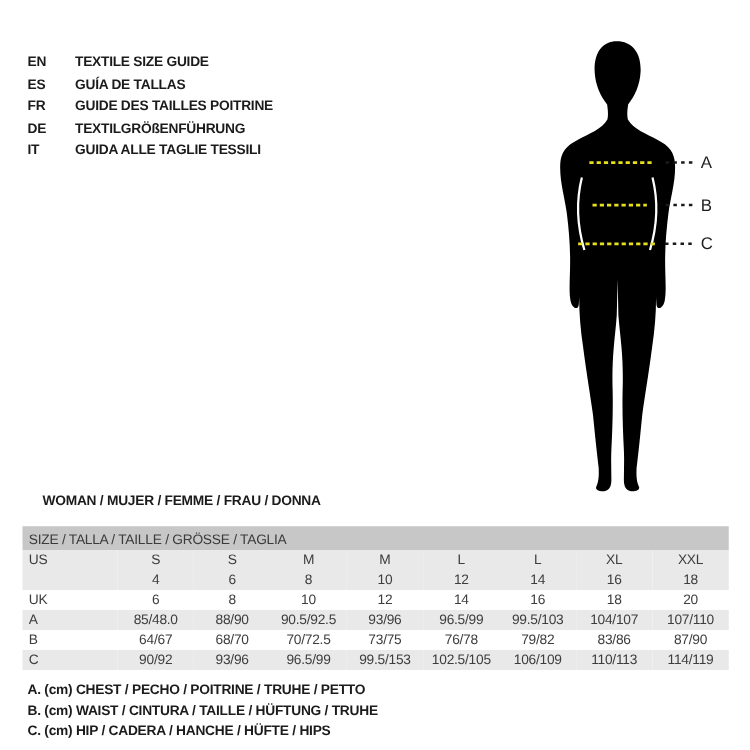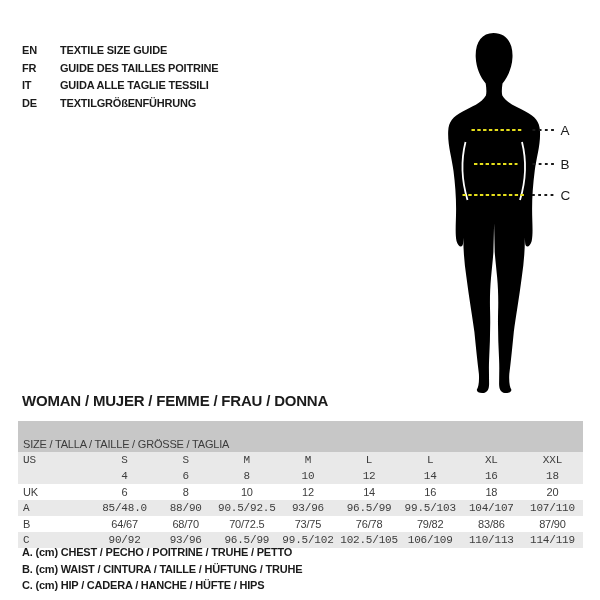--- a/index.html
+++ b/index.html
@@ -22,42 +22,42 @@
   .lang-row { display: flex; line-height: 17.6px; }
   .lang-code { width: 38px; flex: 0 0 38px; }
 
   
   .figure-wrap { position: absolute; left: 440px; top: 0; width: 160px; height: 375px; }
   .figure-wrap svg { display: block; width: 160px; height: 375px; }
   .marker-label { font-family: "Liberation Sans", sans-serif; font-size: 13.5px; fill: #1c1c1c; }
 
   
   .section-title {
-    position: absolute; left: 22px; top: 366px;
-    font-size: 15px; font-weight: bold; color: #1b1b1b;
+    position: absolute; left: 34px; top: 366px;
+    font-size: 11px; font-weight: bold; color: #1b1b1b;
     letter-spacing: -0.2px; line-height: 14px;
   }
 
   
   .table-wrap { position: absolute; left: 18px; top: 393px; width: 565px; }
   table.size-table {
     border-collapse: collapse; table-layout: fixed; width: 565px;
     font-size: 11px; color: #3d3d3d; letter-spacing: -0.2px;
   }
   table.size-table thead th {
     background: #c7c7c7; height: 15px; line-height: 15px;
-    font-weight: normal; text-align: left; padding: 16px 0 0 5px;
+    font-weight: normal; text-align: left; padding: 4px 0 0 5px;
     color: #3b3b3b;
   }
   table.size-table td {
     height: 16px; line-height: 16px; text-align: center; padding: 0;
     white-space: nowrap;
   }
   table.size-table td.row-label { text-align: left; padding-left: 5px; }
-  table.size-table tr.shaded { background: #e9e9e9; font-family: Liberation Mono, monospace; }
+  table.size-table tr.shaded { background: #e9e9e9; }
   col.label-col { width: 76px; }
 
   
   .legend {
     position: absolute; left: 22px; top: 516px;
     font-size: 11px; font-weight: bold; color: #1b1b1b;
     letter-spacing: -0.2px;
   }
   .legend-line { line-height: 16.5px; }
 </style>
@@ -65,30 +65,34 @@
 <body>
 
 <div class="canvas">
 
   <div class="lang-block">
     <div class="lang-row">
       <span class="lang-code">EN</span>
       <span class="lang-label">TEXTILE SIZE GUIDE</span>
     </div>
     <div class="lang-row">
+      <span class="lang-code">ES</span>
+      <span class="lang-label">GUÍA DE TALLAS</span>
+    </div>
+    <div class="lang-row">
       <span class="lang-code">FR</span>
       <span class="lang-label">GUIDE DES TAILLES POITRINE</span>
     </div>
     <div class="lang-row">
+      <span class="lang-code">DE</span>
+      <span class="lang-label">TEXTILGRÖßENFÜHRUNG</span>
+    </div>
+    <div class="lang-row">
       <span class="lang-code">IT</span>
       <span class="lang-label">GUIDA ALLE TAGLIE TESSILI</span>
-    </div>
-    <div class="lang-row">
-      <span class="lang-code">DE</span>
-      <span class="lang-label">TEXTILGRÖßENFÜHRUNG</span>
     </div>
   </div>
 
   <div class="figure-wrap">
     <svg viewBox="0 0 160 375">
       <g transform="translate(1.5,4)">
         <path d="M 52 1
                  C 64 1 71.5 10 71 25
                  C 70.6 36 66 45.5 61 51.5
                  C 60.3 56.5 60 60.5 60.8 63.5
@@ -223,21 +227,21 @@
             <td>76/78</td>
             <td>79/82</td>
             <td>83/86</td>
             <td>87/90</td>
           </tr>
           <tr class="shaded">
             <td class="row-label">C</td>
             <td>90/92</td>
             <td>93/96</td>
             <td>96.5/99</td>
-            <td>99.5/102</td>
+            <td>99.5/153</td>
             <td>102.5/105</td>
             <td>106/109</td>
             <td>110/113</td>
             <td>114/119</td>
           </tr>
         </tbody>
     </table>
   </div>
 
   <div class="legend">

